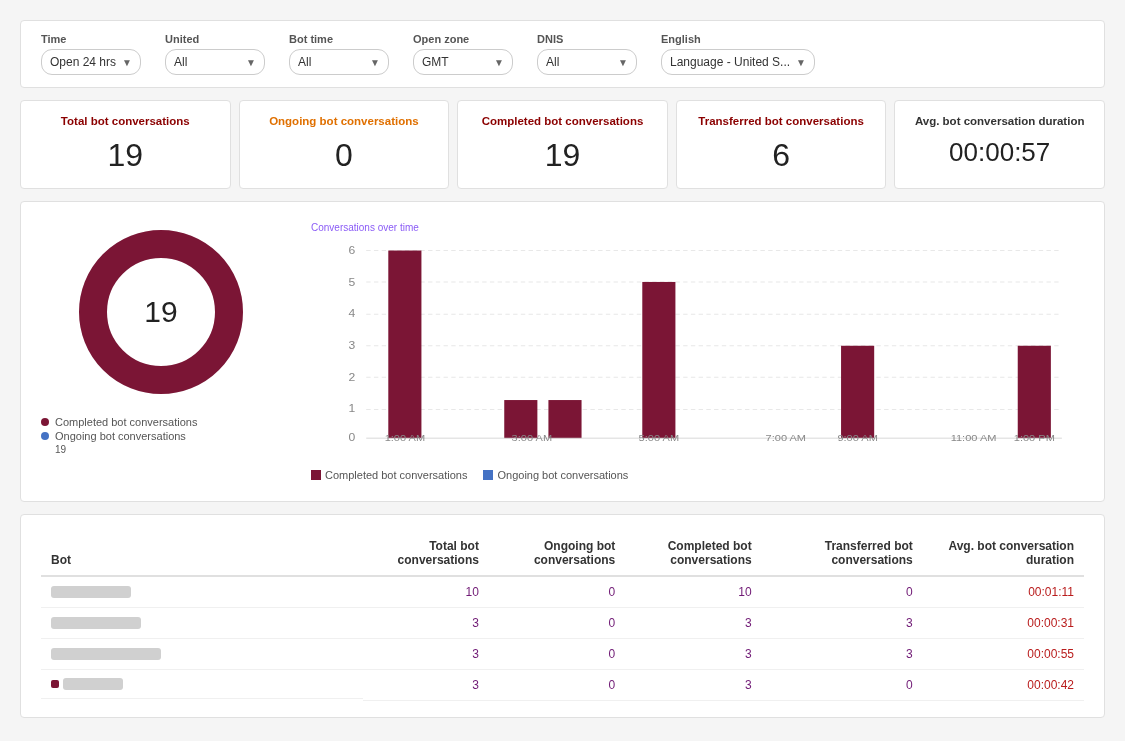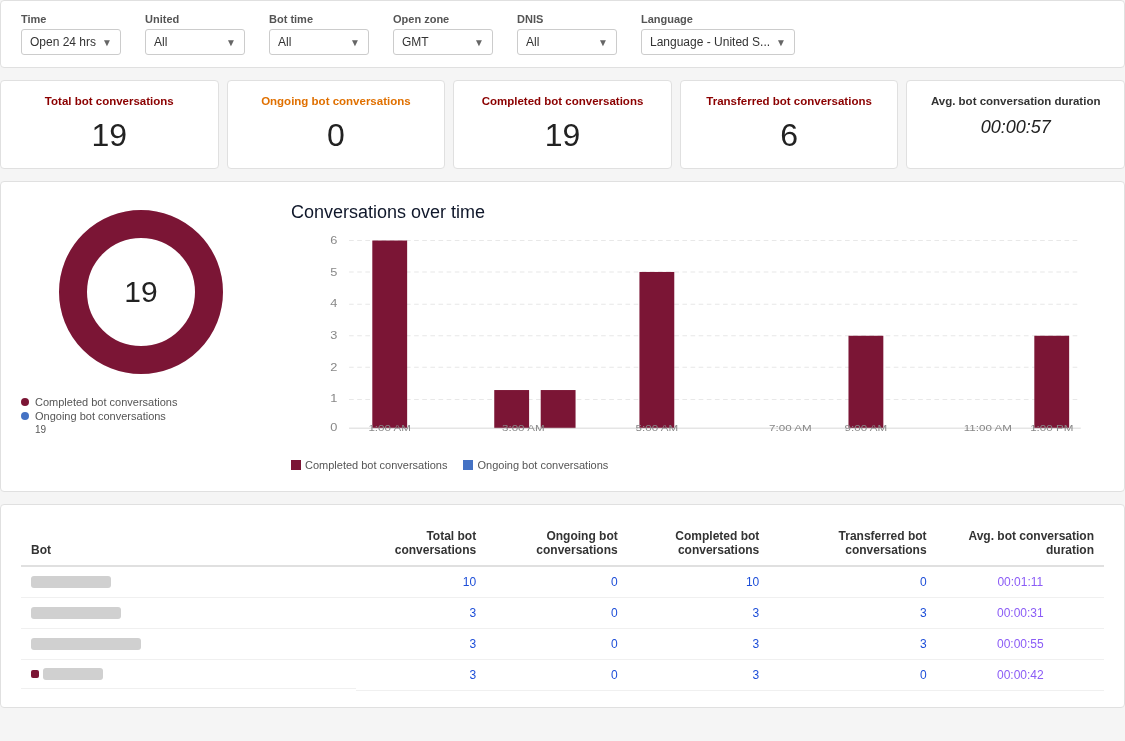--- a/index.html
+++ b/index.html
@@ -1,37 +1,37 @@
 <!DOCTYPE html>
 <html><head>
   <meta charset="utf-8">
   <style>
     * { box-sizing: border-box; margin: 0; padding: 0; }
     body { font-family: 'Segoe UI', Arial, sans-serif; background: #f5f5f5; font-size: 13px; color: #333; }
     
-    .main-container { padding: 0; max-width: 1125px; margin: 0 auto; }
+    .main-container { padding: 20px; max-width: 1125px; margin: 0 auto; }
     
     
     .filter-bar {
       background: #fff;
       border: 1px solid #e0e0e0;
       border-radius: 4px;
       padding: 12px 20px;
       display: flex;
       align-items: flex-end;
       gap: 24px;
       margin-bottom: 12px;
     }
     .filter-group { display: flex; flex-direction: column; gap: 4px; }
     .filter-label { font-size: 11px; color: #555; font-weight: 600; }
     .filter-select {
       display: flex;
       align-items: center;
       border: 1px solid #ccc;
-      border-radius: 3px;
+      border-radius: 11px;
       padding: 5px 8px;
       background: #fff;
       cursor: pointer;
       min-width: 100px;
       font-size: 12px;
       color: #333;
       gap: 6px;
       justify-content: space-between;
     }
     .filter-select .chevron { font-size: 10px; color: #666; }
@@ -61,21 +61,21 @@
     .stat-label.total { color: #8b0000; }
     .stat-label.ongoing { color: #e07000; }
     .stat-label.completed { color: #8b0000; }
     .stat-label.transferred { color: #8b0000; }
     .stat-label.avg { color: #333; }
     .stat-value {
       font-size: 32px;
       font-weight: 400;
       color: #222;
     }
-    .stat-value.time { font-size: 18px; font-style: italic; }
+    .stat-value.time { font-size: 26px; }
     
     
     .charts-section {
       background: #fff;
       border: 1px solid #e0e0e0;
       border-radius: 4px;
       padding: 20px;
       display: flex;
       gap: 30px;
       margin-bottom: 12px;
@@ -126,22 +126,22 @@
     }
     
     
     .bar-chart-container {
       flex: 1;
       display: flex;
       flex-direction: column;
       gap: 8px;
     }
     .chart-title {
-      font-size: 18px;
-      color: #0f172a;
+      font-size: 10px;
+      color: #8b5cf6;
       font-weight: 400;
     }
     .bar-chart-wrap {
       position: relative;
       height: 220px;
     }
     .bar-chart-svg {
       width: 100%;
       height: 200px;
     }
@@ -181,25 +181,25 @@
       font-weight: 700;
       font-size: 12px;
       color: #333;
       padding: 8px 10px;
       border-bottom: 2px solid #e0e0e0;
       vertical-align: bottom;
     }
     td {
       padding: 8px 10px;
       font-size: 12px;
-      color: #1d4ed8;
+      color: #701a75;
       border-bottom: 1px solid #f0f0f0;
     }
     td.num-cell { text-align: right; }
-    td.time-cell { text-align: center; color: #8b5cf6; }
+    td.time-cell { text-align: right; color: #b91c1c; }
     .bot-name-placeholder {
       height: 12px;
       background: #d0d0d0;
       border-radius: 3px;
     }
   </style>
 </head>
 <body>
 
 <div class="main-container">
@@ -234,21 +234,21 @@
       </div>
     </div>
     <div class="filter-group">
       <span class="filter-label">DNIS</span>
       <div class="filter-select">
         <span>All</span>
         <span class="chevron">▼</span>
       </div>
     </div>
     <div class="filter-group">
-      <span class="filter-label">Language</span>
+      <span class="filter-label">English</span>
       <div class="filter-select" style="min-width:140px;">
         <span>Language - United S...</span>
         <span class="chevron">▼</span>
       </div>
     </div>
   </div>
 
   <div class="stats-row">
     <div class="stat-card">
       <span class="stat-label total">Total bot conversations</span>

